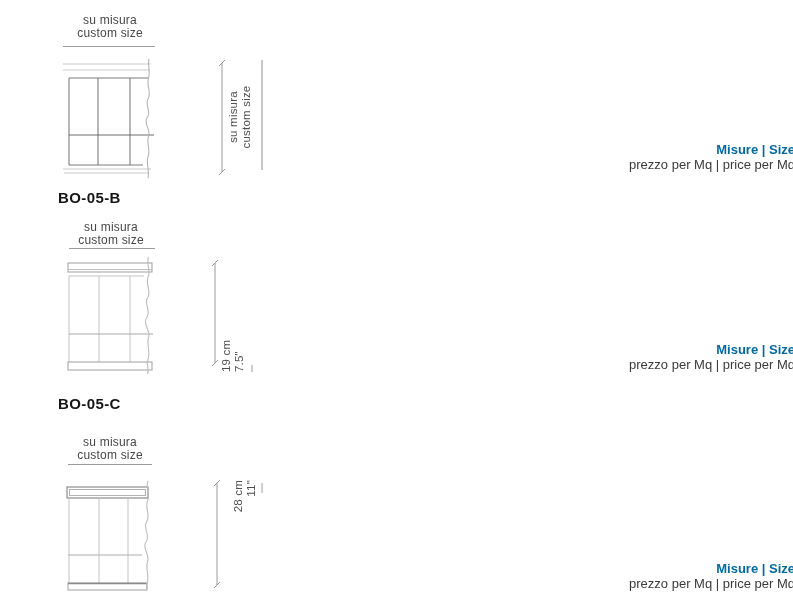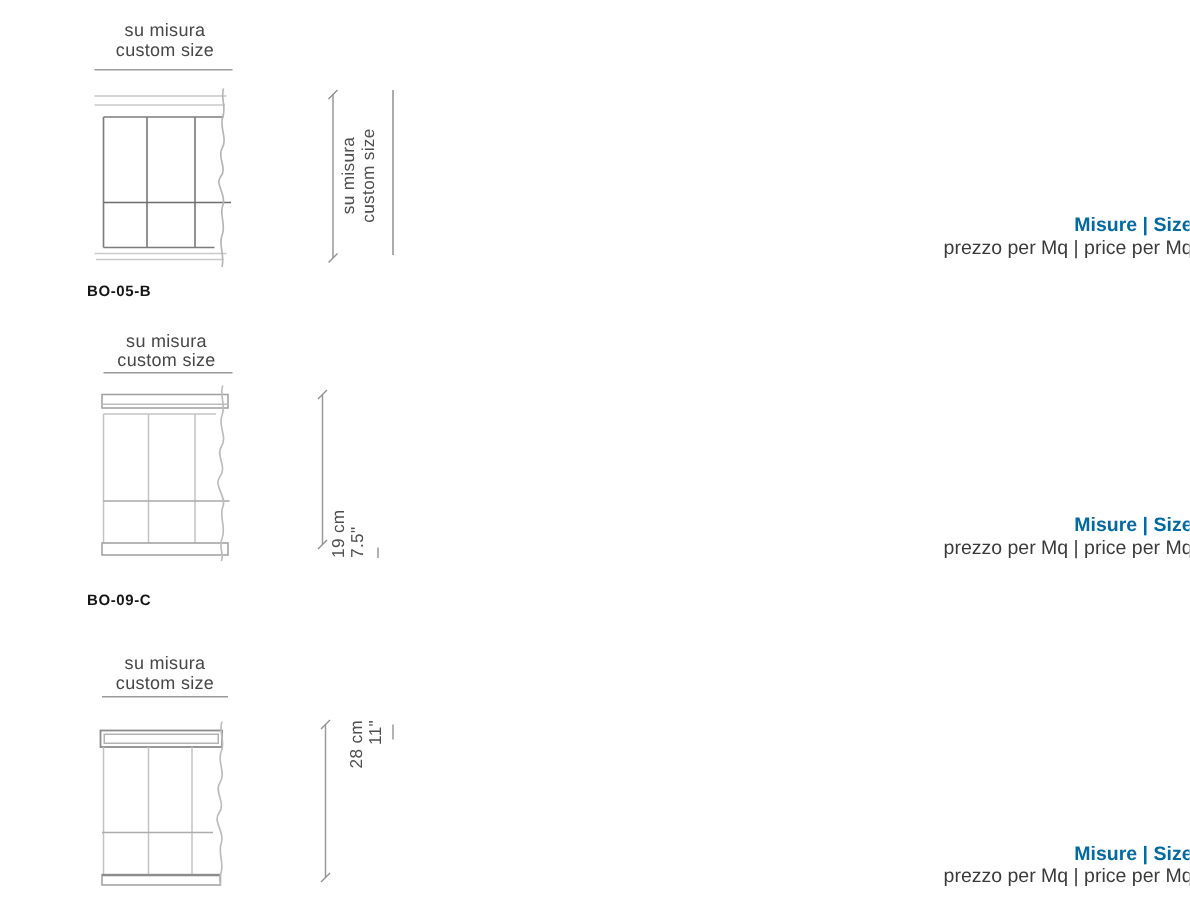--- a/index.html
+++ b/index.html
@@ -15,21 +15,21 @@
   .abs{position:absolute;}
   .size-label{
     width:110px;
     text-align:center;
     font-size:12px;
     line-height:12.5px;
     color:#474747;
     letter-spacing:.2px;
   }
   .code{
-    font-size:10px;
+    font-size:15px;
     font-weight:bold;
     color:#161616;
     letter-spacing:.4px;
   }
   .info{
     right:23px;
     text-align:right;
     font-size:13px;
     line-height:15px;
     color:#3a3a3a;
@@ -126,21 +126,21 @@
       <div>7.5"</div>
     </div>
     <div class="abs info" style="top:342px;">
       <div class="misure">Misure | Size</div>
       <div>prezzo per Mq | price per Mq</div>
     </div>
   </div>
 
   
   <div class="sec">
-    <div class="abs code" style="left:58px;top:395px;">BO-09-C</div>
+    <div class="abs code" style="left:58px;top:395px;">BO-05-C</div>
     <div class="abs size-label" style="left:55px;top:436px;">
       <div>su misura</div>
       <div>custom size</div>
     </div>
     <div class="rot alignR" style="left:223px;top:489px;width:44px;">
       <div>28 cm</div>
       <div>11"</div>
     </div>
     <div class="abs info" style="top:561px;">
       <div class="misure">Misure | Size</div>

